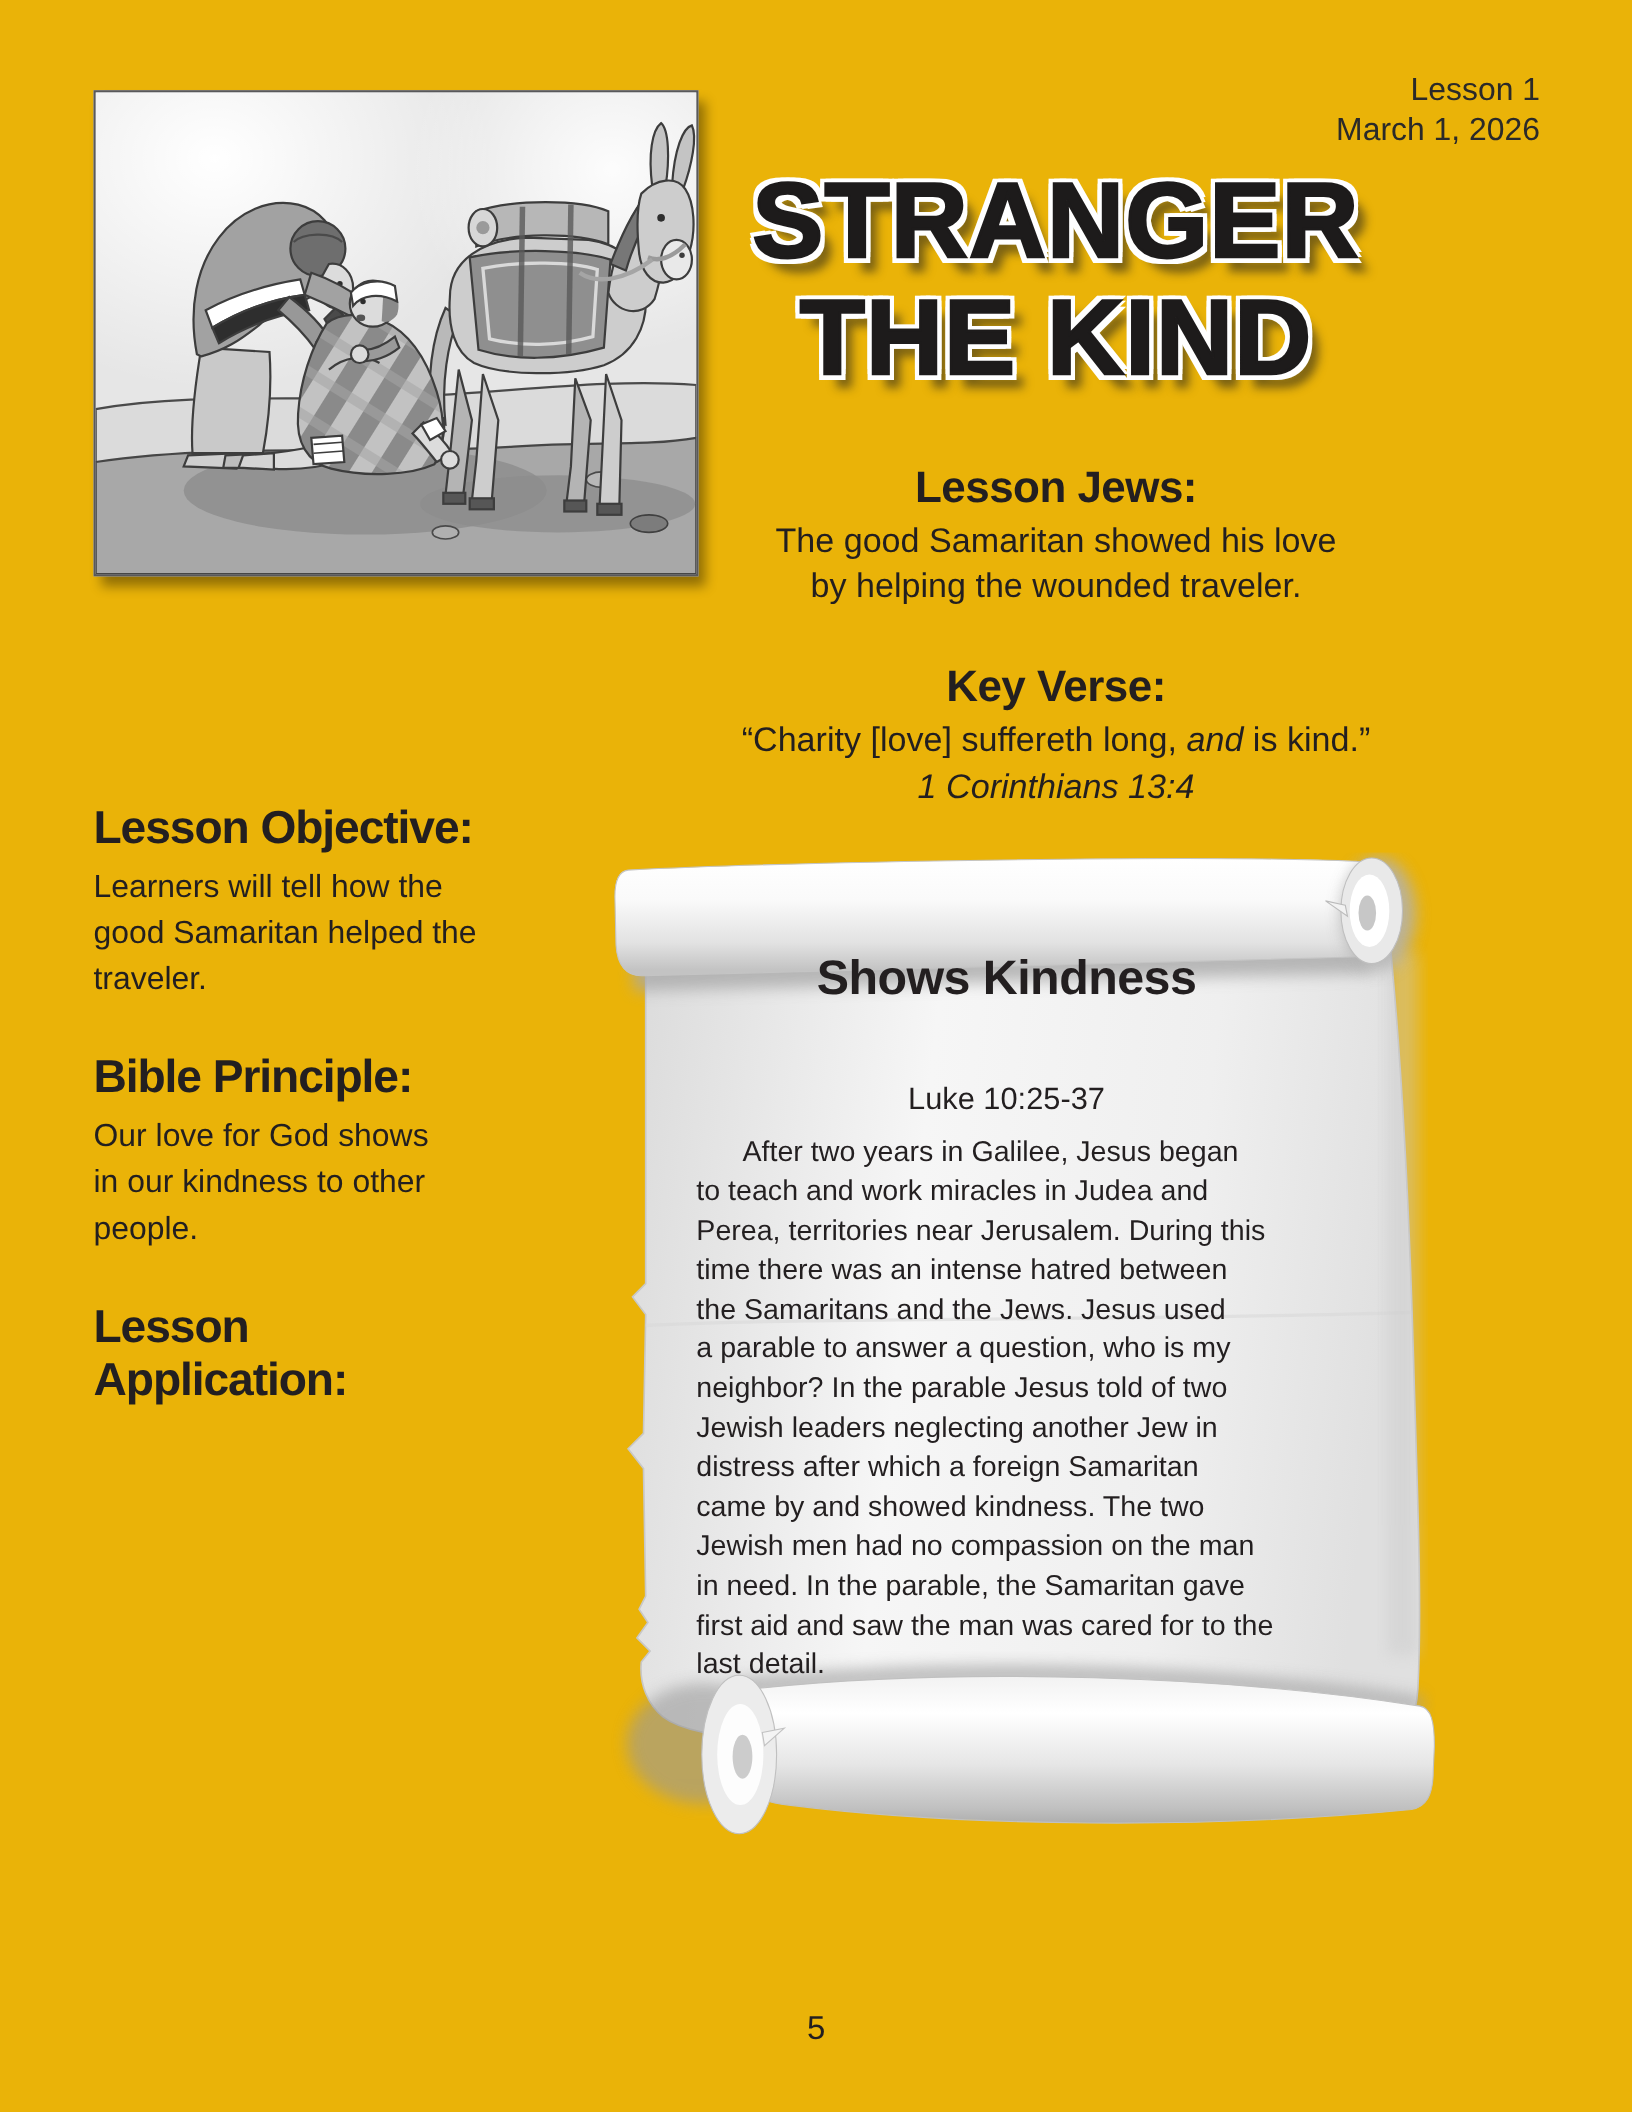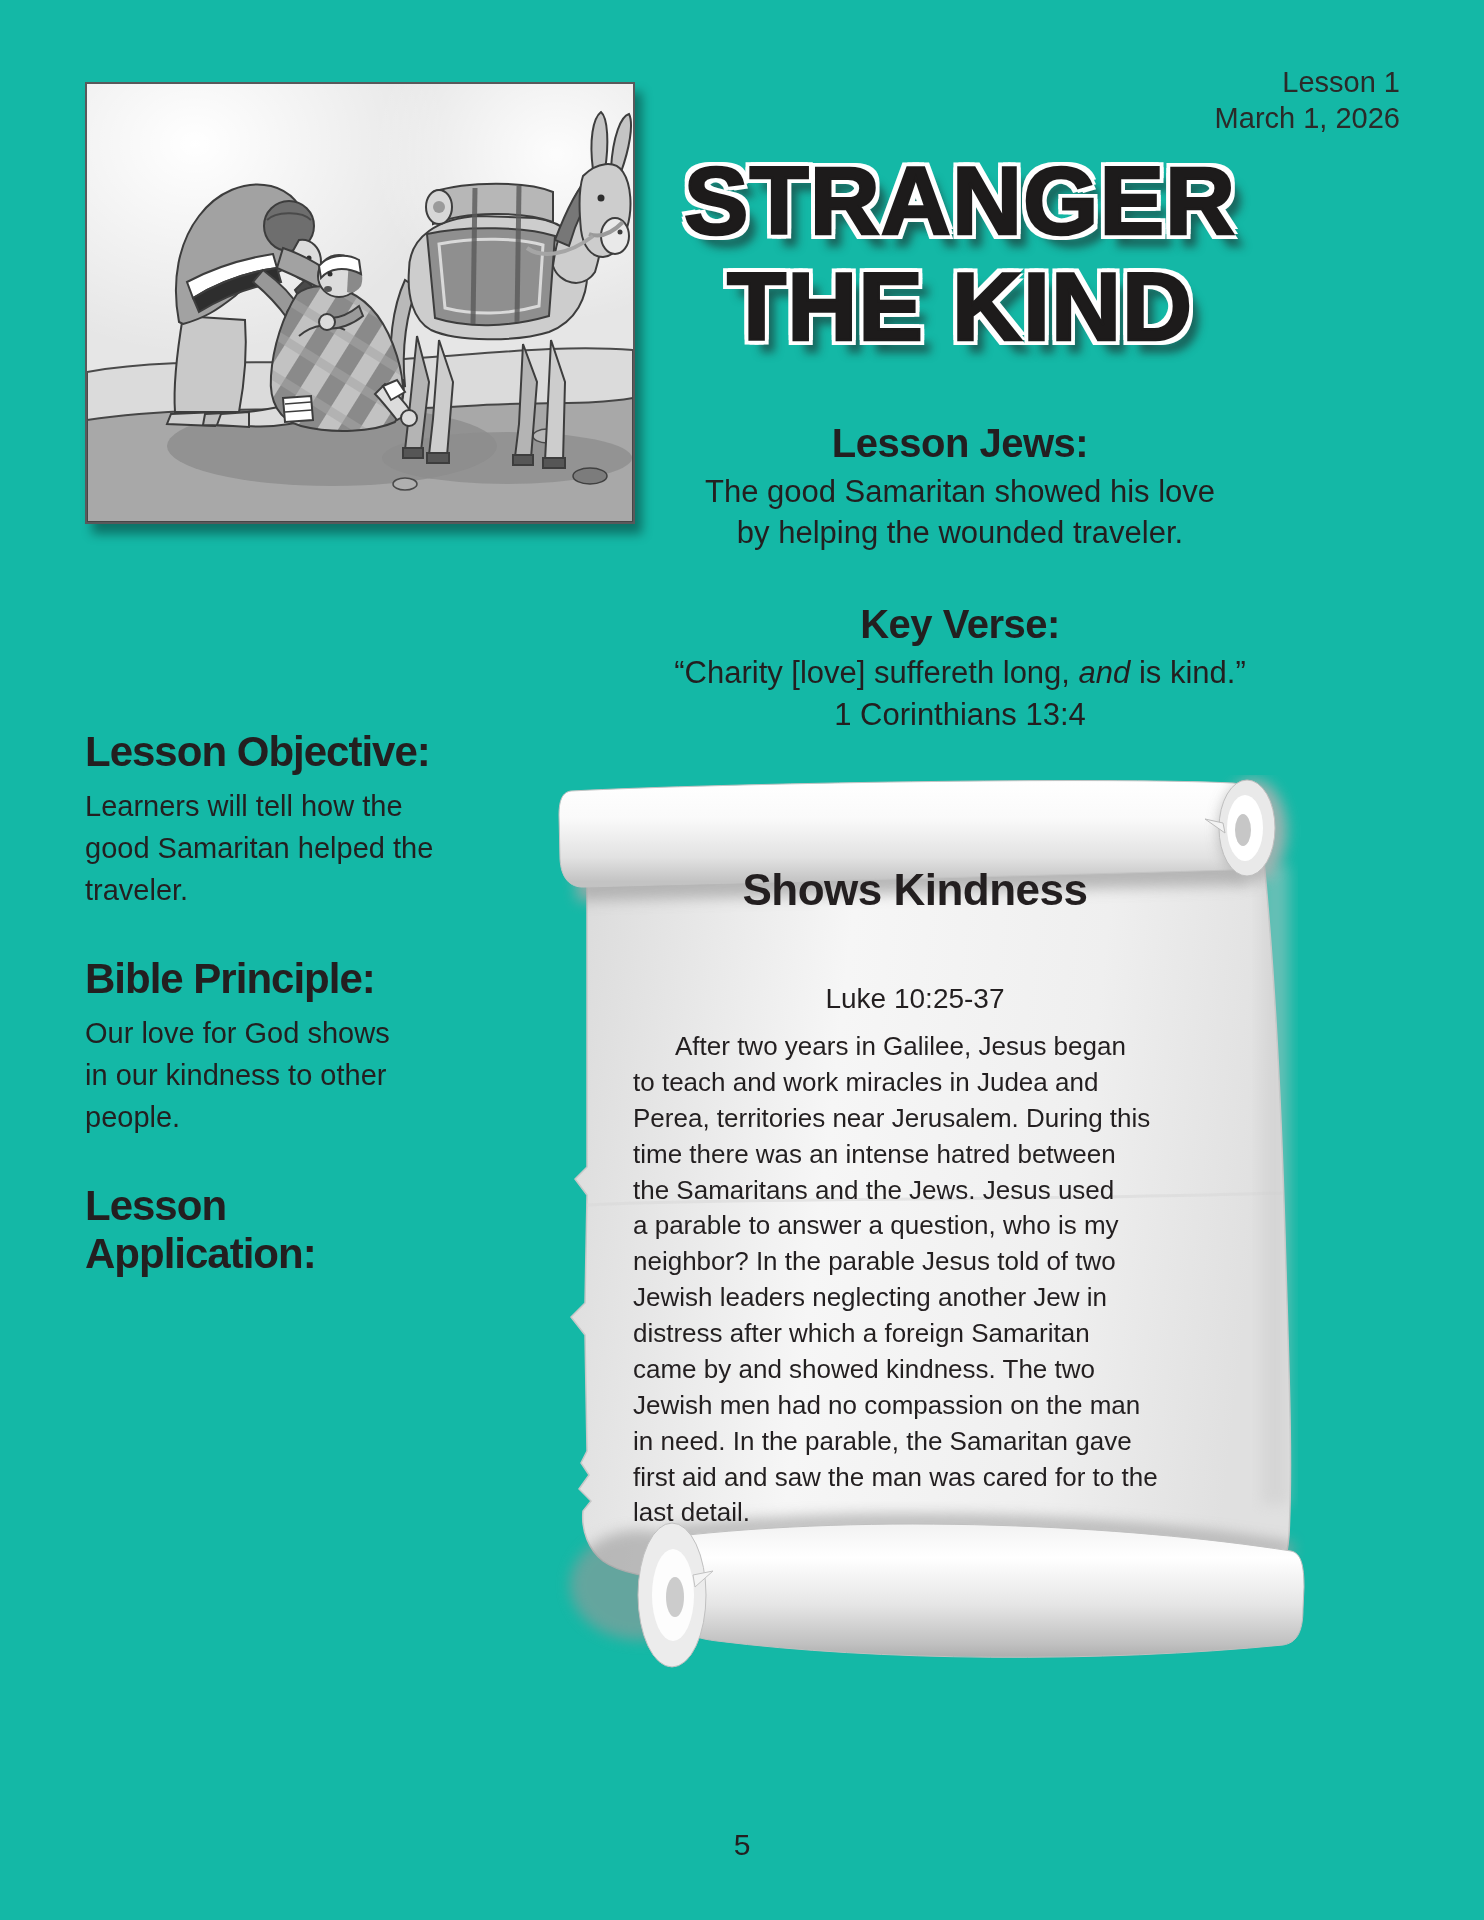--- a/index.html
+++ b/index.html
@@ -1,17 +1,17 @@
 <!DOCTYPE html>
 <html><head>
 <meta charset="utf-8">
 <style>
   html,body{margin:0;padding:0;background:#ffffff;}
   body{font-family:"Liberation Sans","DejaVu Sans",sans-serif;color:#231f20;}
-  .page{position:relative;width:1484px;height:1920px;background:#14b8a6;overflow:hidden;}
+  .page{position:relative;width:1484px;height:1920px;background:#eab308;overflow:hidden;}
 
   
   .top-meta{position:absolute;top:64px;right:84px;text-align:right;font-size:29px;line-height:1.25;color:#2b2a29;}
 
   
   .illus{position:absolute;left:85px;top:82px;width:546px;height:438px;border:2px solid #59595b;
          box-shadow:7px 10px 10px rgba(0,0,0,.38);background:#e7e7e7;}
   .illus svg{display:block;width:100%;height:100%;}
 
   
@@ -22,21 +22,21 @@
       -5px -5px 0 #fff, 0 -5px 0 #fff, 5px -5px 0 #fff,
       -5px  0  0 #fff, 5px  0  0 #fff,
       -5px  5px 0 #fff, 0  5px 0 #fff, 5px 5px 0 #fff,
       11px 13px 9px rgba(30,30,30,.55);}
   .center-head{font-size:40px;font-weight:700;letter-spacing:-0.5px;margin:0;}
   .center-text{font-size:31px;line-height:1.3;margin:6px 0 0 0;white-space:pre-line;}
   .theme-block{margin-top:62px;}
   .verse-block{margin-top:49px;}
   .verse-line{font-size:31px;line-height:1.3;margin:6px 0 0 0;}
   .verse-line .it{font-style:italic;}
-  .verse-ref{font-size:31px;line-height:1.3;margin:2px 0 0 0;}
+  .verse-ref{font-size:31px;line-height:1.3;margin:2px 0 0 0;font-style:italic;}
 
   
   .left-col{position:absolute;left:85px;top:728px;width:440px;}
   .left-head{font-size:42px;font-weight:700;line-height:1.16;letter-spacing:-1px;width:360px;margin:0 0 8px 0;}
   .left-text{font-size:29px;line-height:1.45;white-space:pre-line;margin:0 0 44px 0;width:430px;}
 
   
   .scroll-wrap{position:absolute;left:545px;top:775px;width:760px;height:930px;}
   .scroll-wrap svg{position:absolute;left:0;top:0;width:760px;height:930px;}
   .scroll-title{position:absolute;top:88px;left:40px;width:660px;text-align:center;

